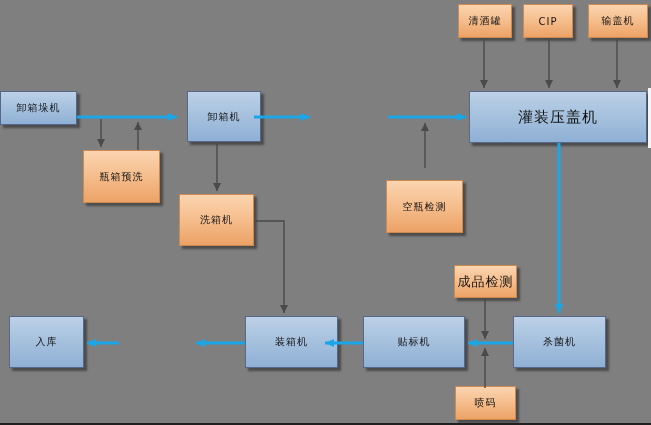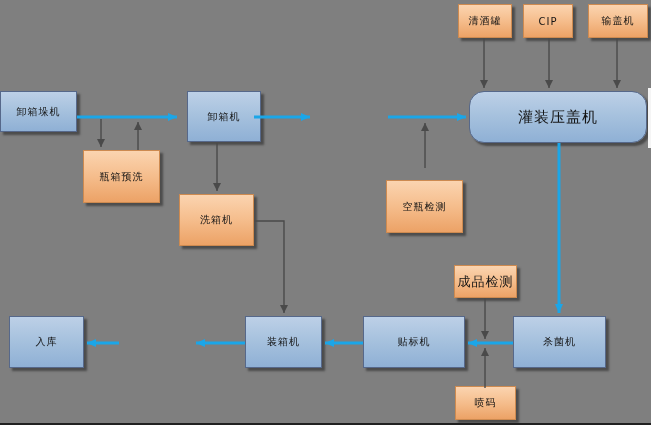--- a/index.html
+++ b/index.html
@@ -35,33 +35,33 @@
 </style>
 </head>
 <body>
 
 <div class="canvas">
 
   <div class="node node-orange" style="left:458px;top:4px;width:54px;height:34px;">清酒罐</div>
   <div class="node node-orange" style="left:523px;top:4px;width:50px;height:34px;">CIP</div>
   <div class="node node-orange" style="left:588px;top:4px;width:60px;height:34px;">输盖机</div>
 
-  <div class="node node-blue" style="left:0px;top:91px;width:77px;height:41px;">卸箱垛机</div>
+  <div class="node node-blue" style="left:0px;top:91px;width:77px;height:34px;">卸箱垛机</div>
   <div class="node node-blue" style="left:180px;top:91px;width:74px;height:51px;margin-left:7px;">卸箱机</div>
-  <div class="node node-blue big-label" style="left:469px;top:91px;width:178px;height:52px;border-radius:15px;">灌装压盖机</div>
+  <div class="node node-blue big-label" style="left:469px;top:91px;width:178px;height:52px;">灌装压盖机</div>
 
   <div class="node node-orange" style="left:83px;top:150px;width:77px;height:53px;">瓶箱预洗</div>
   <div class="node node-orange" style="left:179px;top:194px;width:75px;height:52px;">洗箱机</div>
   <div class="node node-orange" style="left:386px;top:180px;width:77px;height:53px;">空瓶检测</div>
 
   <div class="node node-orange" style="left:454px;top:265px;width:63px;height:33px;font-size:13px;">成品检测</div>
   <div class="node node-orange" style="left:455px;top:386px;width:61px;height:34px;">喷码</div>
 
   <div class="node node-blue" style="left:9px;top:316px;width:75px;height:52px;">入库</div>
-  <div class="node node-blue" style="left:245px;top:316px;width:77px;height:52px;">装箱机</div>
+  <div class="node node-blue" style="left:245px;top:316px;width:93px;height:52px;">装箱机</div>
   <div class="node node-blue" style="left:363px;top:316px;width:102px;height:52px;">贴标机</div>
   <div class="node node-blue" style="left:513px;top:316px;width:93px;height:52px;">杀菌机</div>
 
   <div class="edge-highlight" style="left:648px;top:88px;width:3px;height:60px;"></div>
 
   <svg class="wires" width="651" height="425" viewBox="0 0 651 425">
     <defs>
       <marker id="cy" markerUnits="userSpaceOnUse" markerWidth="10" markerHeight="9" refX="9" refY="4" orient="auto">
         <path d="M0,0 L9,4 L0,8 Z" fill="#1ba6e8"></path>
       </marker>

